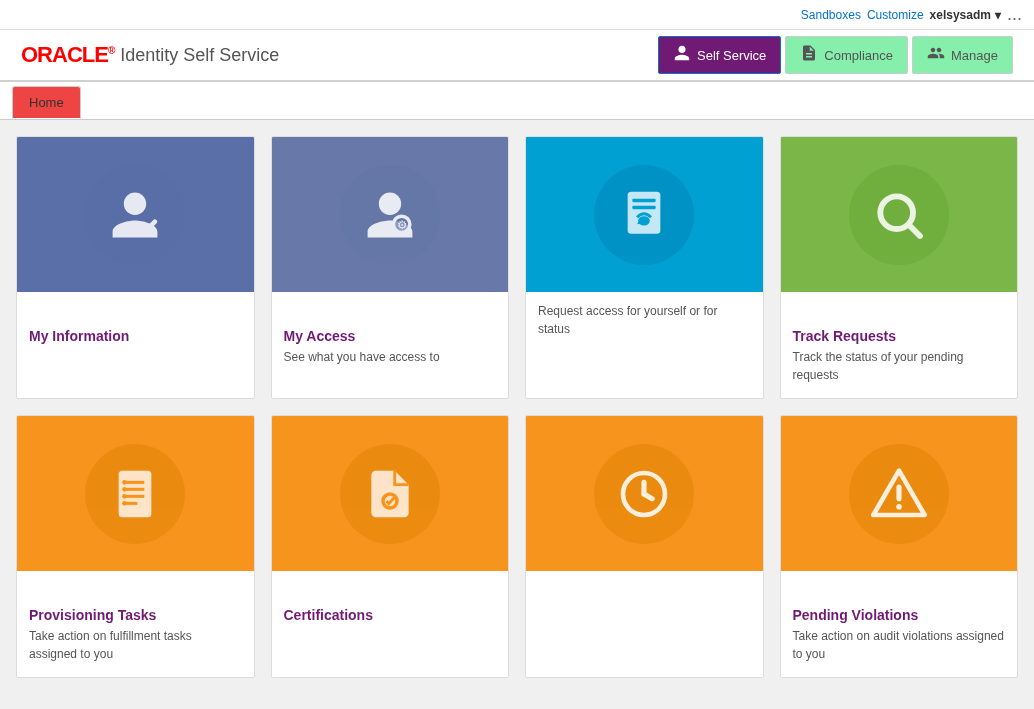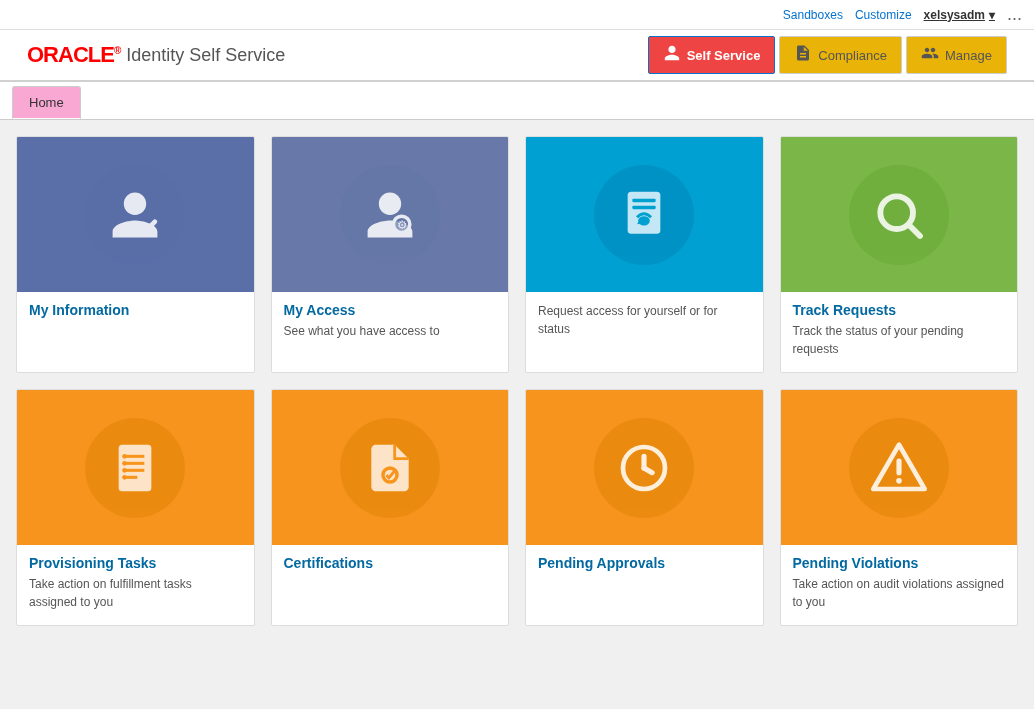--- a/index.html
+++ b/index.html
@@ -7,55 +7,54 @@
 
     
     .top-bar {
       display: flex;
       justify-content: flex-end;
       align-items: center;
       padding: 4px 12px;
       background: #fff;
       border-bottom: 1px solid #ddd;
       font-size: 12px;
-      gap: 12px;
+      gap: 6px;
     }
     .top-bar a { color: #0572ce; text-decoration: none; }
-    .top-bar .user-menu { display: flex; align-items: center; gap: 4px; font-weight: bold; cursor: pointer; text-decoration: underline; }
+    .top-bar .user-menu { display: flex; align-items: center; gap: 4px; font-weight: bold; cursor: pointer; }
     .top-bar .dots { font-size: 18px; color: #666; cursor: pointer; }
 
     .header {
       display: flex;
       align-items: center;
       justify-content: space-between;
-      padding: 6px 27px;
+      padding: 6px 21px;
       background: #fff;
       border-bottom: 2px solid #d0d0d0;
     }
     .header-left { display: flex; align-items: center; gap: 6px; }
     .oracle-logo { display: flex; align-items: center; gap: 0; }
     .oracle-text { font-size: 22px; font-weight: bold; color: #f00; letter-spacing: -1px; }
     .oracle-reg { font-size: 10px; color: #f00; vertical-align: super; }
     .app-title { font-size: 18px; color: #555; margin-left: 0; }
     .header-nav { display: flex; gap: 4px; }
     .nav-btn {
       display: flex; align-items: center; gap: 6px;
       padding: 7px 14px;
       border: 1px solid #ccc;
-      background: #eab308;
+      background: #86efac;
       color: #555;
       cursor: pointer;
       font-size: 13px;
       border-radius: 2px;
     }
     .nav-btn.active {
-      background: #ef4444;
+      background: #701a75;
       color: #fff;
       border-color: #0572ce;
-      font-weight: bold;
     }
     .nav-btn .nav-icon { font-size: 16px; }
 
     
     .tab-bar {
       background: #fff;
       padding: 0 12px;
       border-bottom: 1px solid #ccc;
     }
     .tab {
@@ -64,21 +63,21 @@
       font-size: 13px;
       border: 1px solid #ccc;
       border-bottom: none;
       background: #e8f0f8;
       color: #0572ce;
       cursor: pointer;
       margin-top: 4px;
       border-radius: 3px 3px 0 0;
     }
     .tab.active {
-      background: #f9a8d4;
+      background: #ef4444;
       color: #333;
       border-bottom: 1px solid #fff;
     }
 
     
     .main {
       padding: 16px;
       background: #f0f0f0;
     }
 
@@ -122,21 +121,21 @@
 
     .circle-blue-dark { background: rgba(90,111,168,0.5); }
     .circle-blue-medium { background: rgba(100,120,168,0.5); }
     .circle-blue-bright { background: rgba(0,130,180,0.5); }
     .circle-green { background: rgba(100,165,50,0.5); }
     .circle-orange { background: rgba(220,130,0,0.5); }
 
     .card-icon-area svg { color: #fff; }
 
     .card-body { padding: 10px 12px 14px; }
-    .card-title { font-size: 14px; font-weight: bold; color: #0369a1; margin-bottom: 4px; }
+    .card-title { font-size: 14px; font-weight: bold; color: #701a75; margin-bottom: 4px; margin-top: 26px; }
     .card-desc { font-size: 12px; color: #555; line-height: 1.5; }
 
     
     .icon-svg { width: 56px; height: 56px; fill: white; }
   </style>
 </head>
 <body>
 
 <div class="top-bar">
   <a>Sandboxes</a>
@@ -298,21 +297,20 @@
       <div class="card-icon-area orange">
         <div class="card-icon-circle circle-orange">
           <svg class="icon-svg" viewBox="0 0 24 24">
             <circle cx="12" cy="12" r="9" fill="none" stroke="white" stroke-width="2"></circle>
             <line x1="12" y1="7" x2="12" y2="12" stroke="white" stroke-width="2.2" stroke-linecap="round"></line>
             <line x1="12" y1="12" x2="15.5" y2="14" stroke="white" stroke-width="2.2" stroke-linecap="round"></line>
           </svg>
         </div>
       </div>
       <div class="card-body">
-        <div class="card-title">Pending Approvals</div>
       </div>
     </div>
 
     <div class="card">
       <div class="card-icon-area orange">
         <div class="card-icon-circle circle-orange">
           <svg class="icon-svg" viewBox="0 0 24 24">
             <path d="M1 21h22L12 2 1 21z" fill="none" stroke="white" stroke-width="2" stroke-linejoin="round"></path>
             <line x1="12" y1="9" x2="12" y2="14" stroke="white" stroke-width="2.2" stroke-linecap="round"></line>
             <circle cx="12" cy="17.5" r="1.2" fill="white"></circle>

